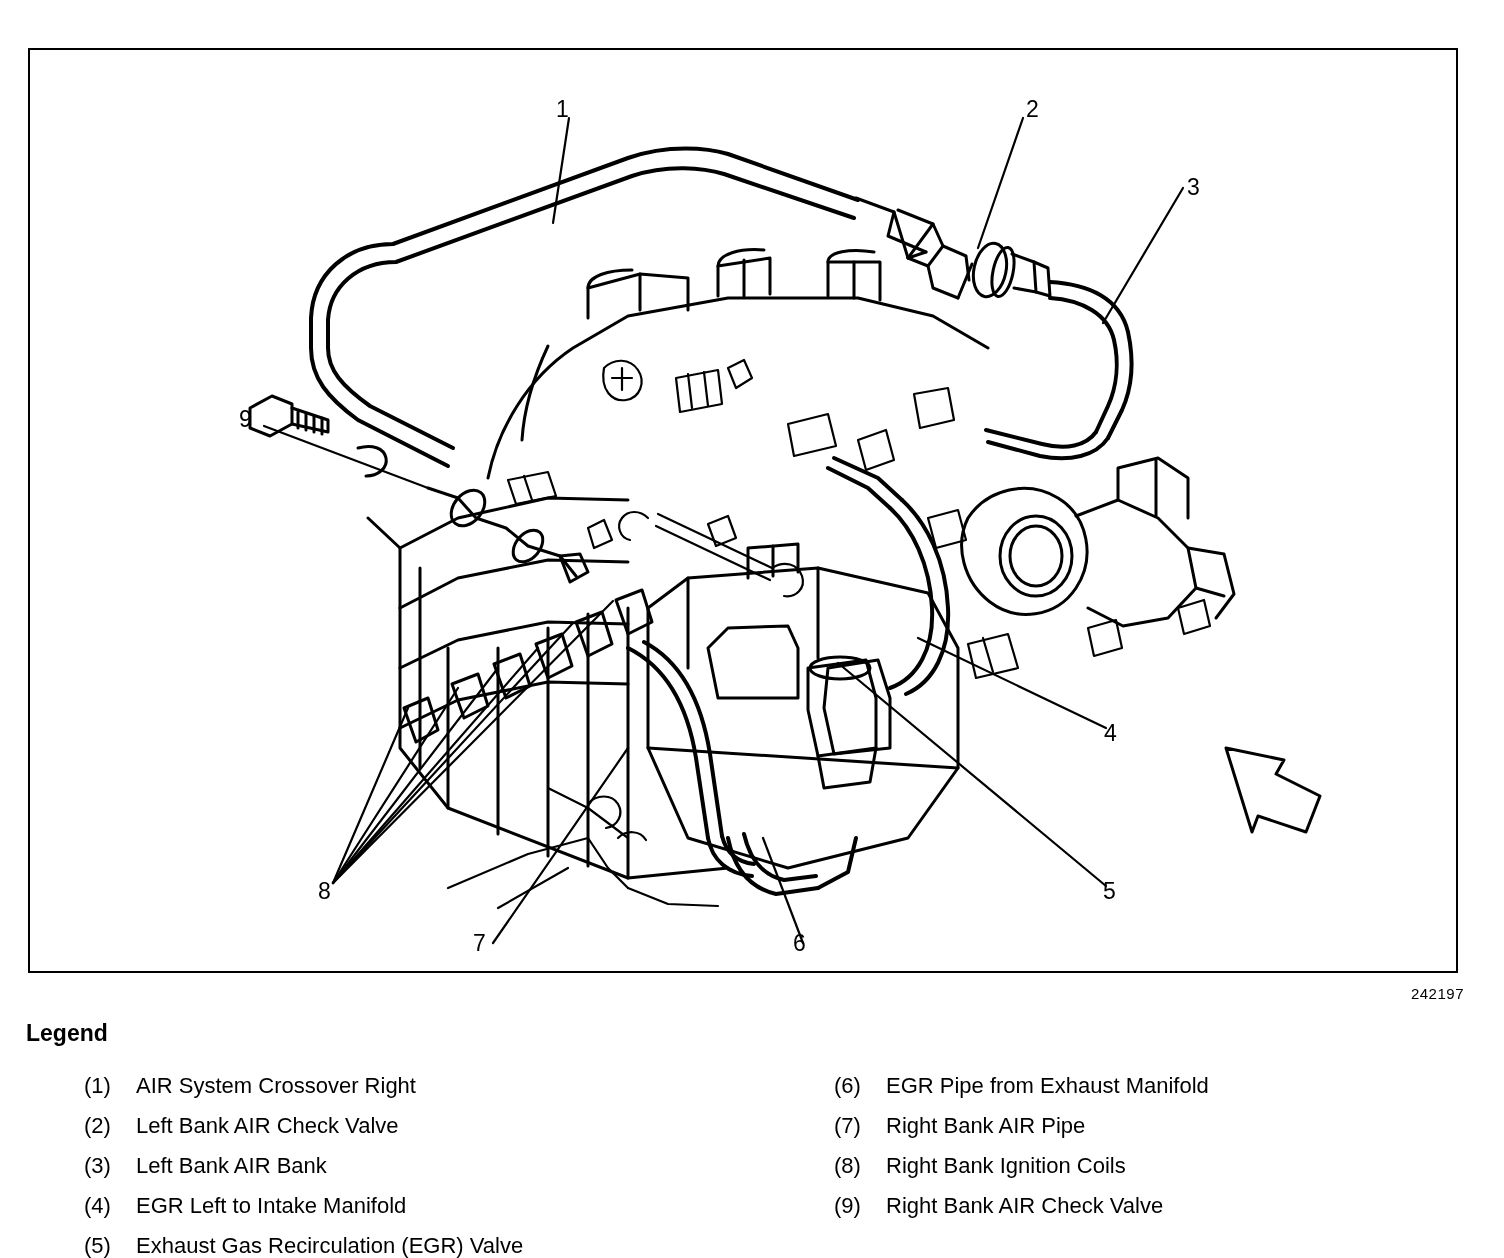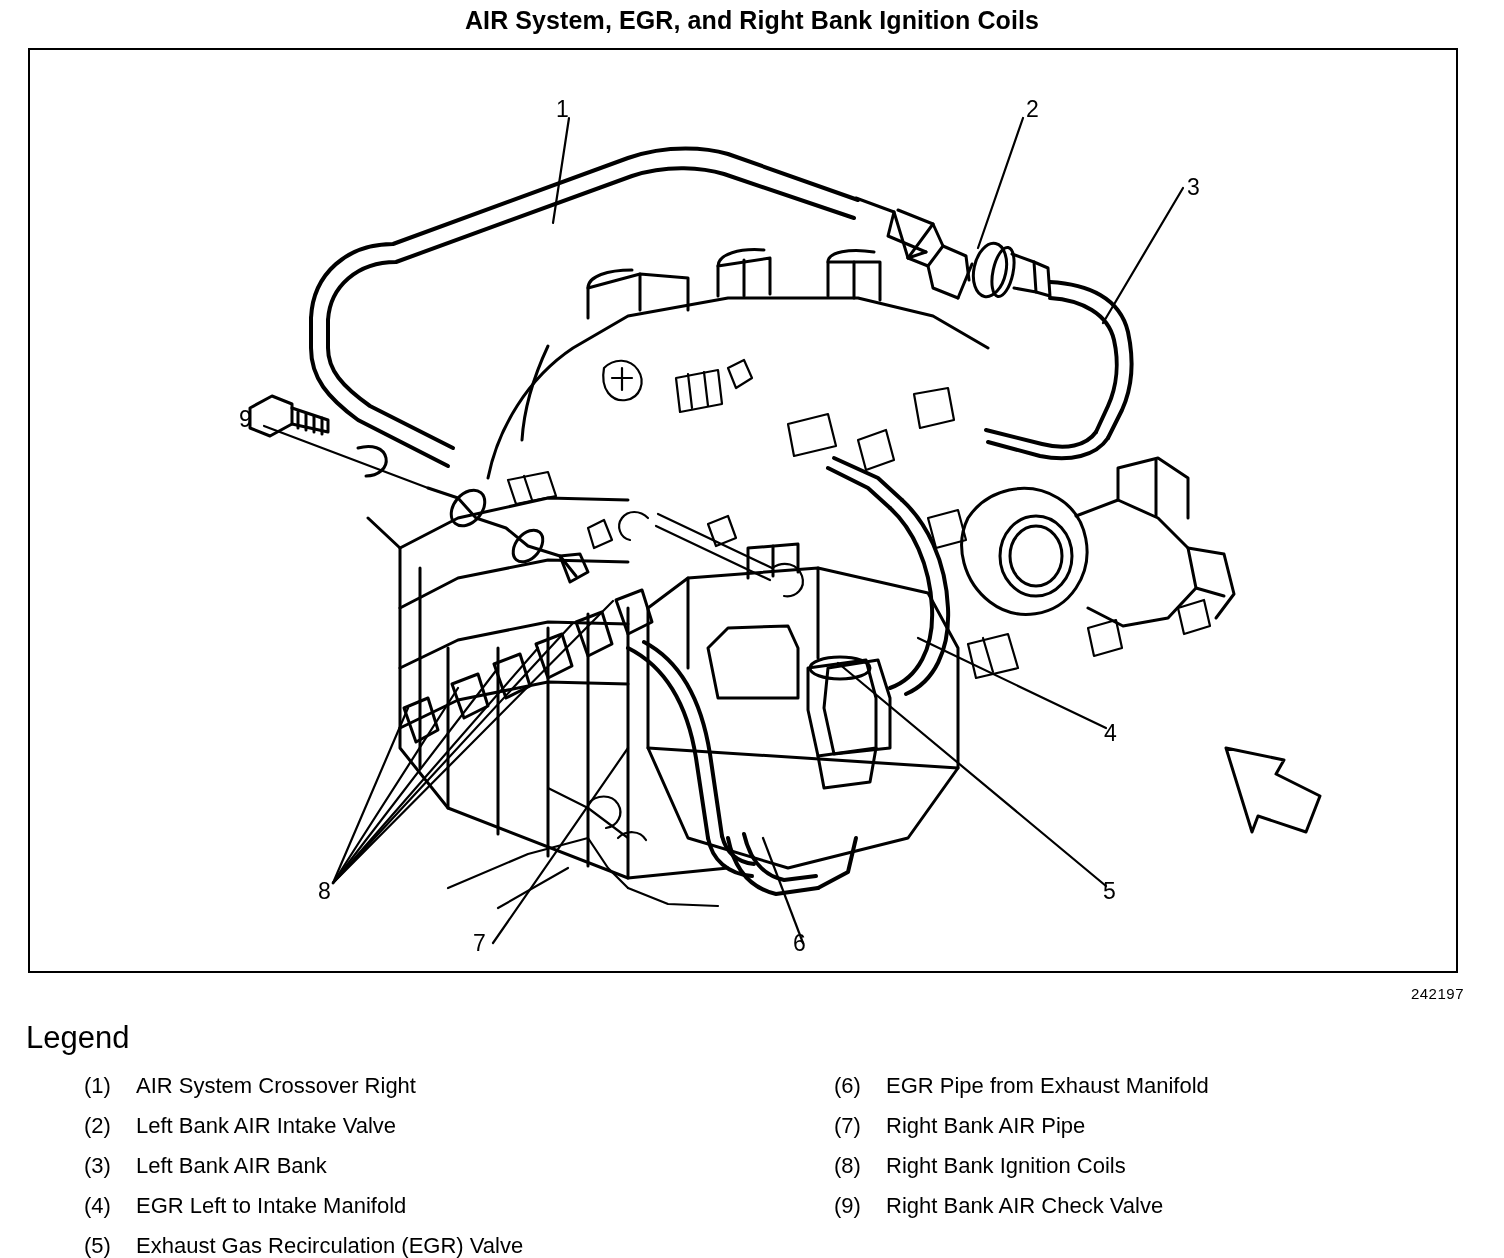--- a/index.html
+++ b/index.html
@@ -51,22 +51,22 @@
     right: 40px;
     top: 985px;
     font-size: 15px;
     font-family: "Liberation Sans", sans-serif;
     letter-spacing: 0.5px;
   }
   .legend-title {
     position: absolute;
     left: 26px;
     top: 1020px;
-    font-size: 31px;
-    font-weight: normal;
+    font-size: 23px;
+    font-weight: bold;
   }
   .legend-cols {
     position: absolute;
     left: 26px;
     top: 1066px;
     width: 1450px;
   }
   .legend-col {
     position: absolute;
     top: 0;
@@ -92,21 +92,20 @@
     font-size: 23px;
     font-family: "Liberation Sans", sans-serif;
     color: #000;
   }
 </style>
 </head>
 <body>
 
 <div id="page">
 
-  <div class="title">AIR System, EGR, and Right Bank Ignition Coils</div>
 
   <div class="figure-frame"></div>
 
   <svg class="figure-svg" viewBox="0 0 1430 925" xmlns="http://www.w3.org/2000/svg">
     <g fill="none" stroke="#000" stroke-width="3" stroke-linecap="round" stroke-linejoin="round">
 
       <g stroke-width="2.2">
         <path d="M541,70 L525,175"></path>
         <path d="M995,70 L950,200"></path>
         <path d="M1155,140 L1075,275"></path>
@@ -306,21 +305,21 @@
   <div class="legend-title">Legend</div>
 
   <div class="legend-cols">
     <div class="legend-col left">
       <div class="legend-row">
         <span class="legend-num">(1)</span>
         <span class="legend-label">AIR System Crossover Right</span>
       </div>
       <div class="legend-row">
         <span class="legend-num">(2)</span>
-        <span class="legend-label">Left Bank AIR Intake Valve</span>
+        <span class="legend-label">Left Bank AIR Check Valve</span>
       </div>
       <div class="legend-row">
         <span class="legend-num">(3)</span>
         <span class="legend-label">Left Bank AIR Bank</span>
       </div>
       <div class="legend-row">
         <span class="legend-num">(4)</span>
         <span class="legend-label">EGR Left to Intake Manifold</span>
       </div>
       <div class="legend-row">

